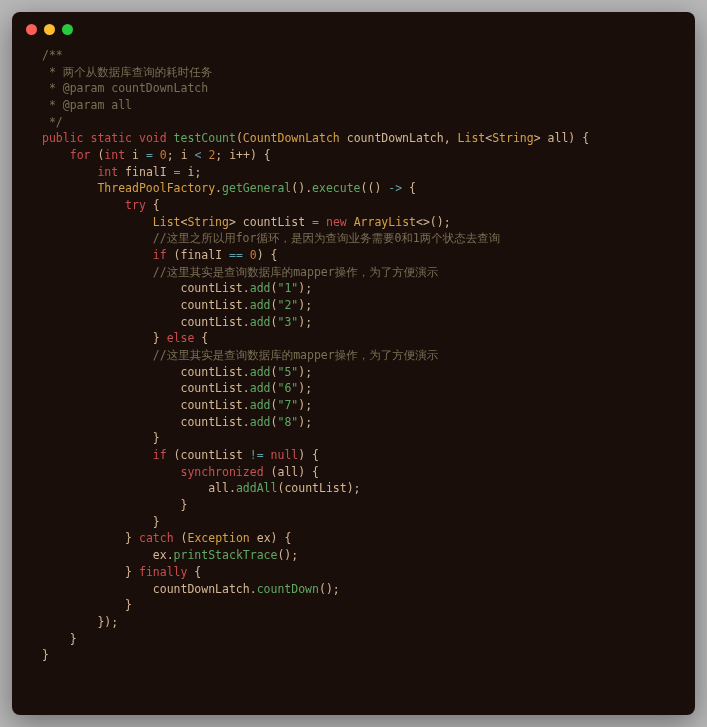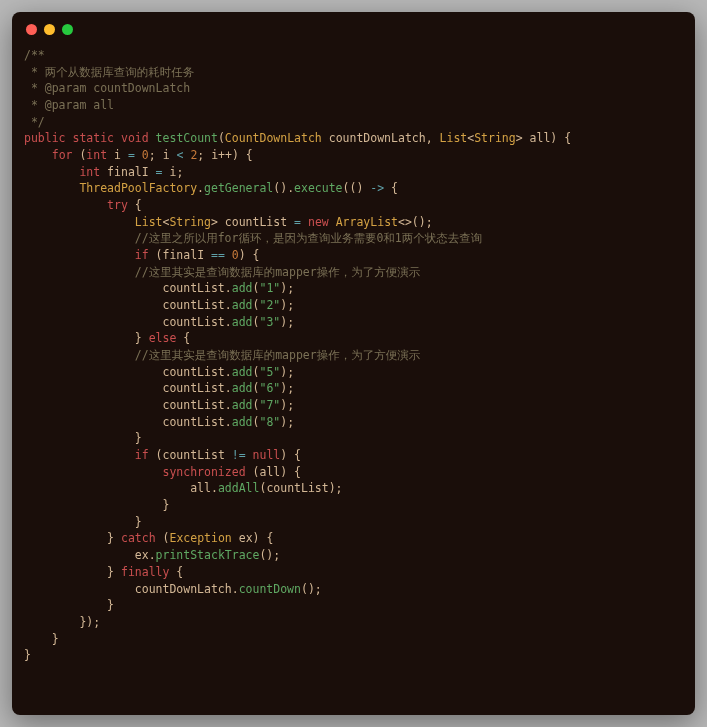--- a/index.html
+++ b/index.html
@@ -25,21 +25,21 @@
     }
     .dot {
       width: 11px;
       height: 11px;
       border-radius: 50%;
     }
     .dot.red { background: #ff5f56; }
     .dot.yellow { background: #ffbd2e; }
     .dot.green { background: #27c93f; }
     .code {
-      padding: 6px 12px 18px;
+      padding: 6px 30px 18px;
       white-space: pre;
       color: #d4b896;
     }
     .c-comment { color: #7a7055; }
     .c-keyword { color: #c94f4f; }
     .c-type { color: #d4a244; }
     .c-method { color: #5fa863; }
     .c-string { color: #5fa863; }
     .c-num { color: #c77a3a; }
     .c-var { color: #d4b896; }

